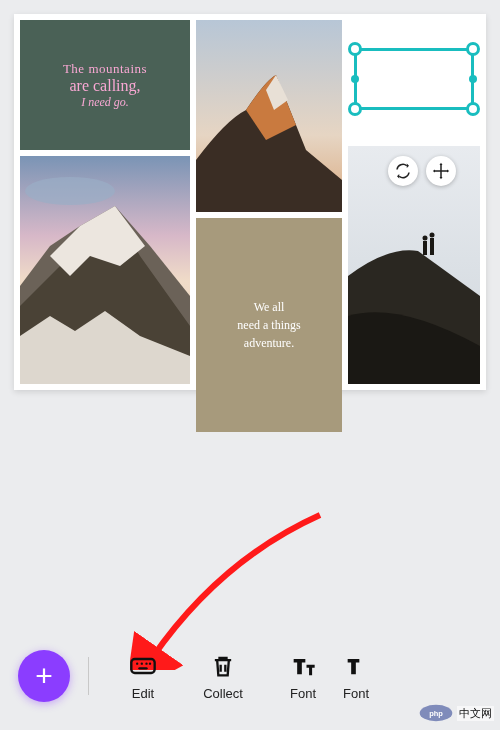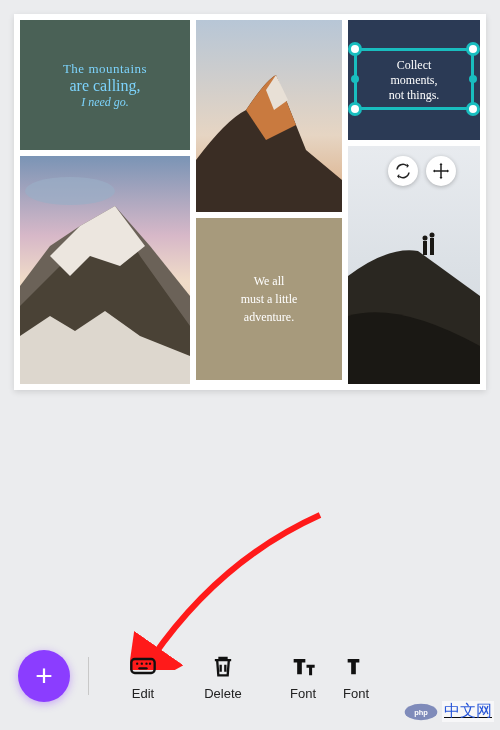--- a/index.html
+++ b/index.html
@@ -13,34 +13,34 @@
   }
   .canvas {
     position: absolute;
     left: 14px; top: 14px;
     width: 472px; height: 376px;
     background: #fff;
     box-shadow: 0 2px 6px rgba(0,0,0,0.12);
   }
   .pane { position: absolute; }
   
-  .p-green { left: 6px; top: 6px; width: 170px; height: 130px; background:#4a6156; color:#7dd3fc; display:flex; align-items:center; justify-content:center; text-align:center; padding:10px; }
+  .p-green { left: 6px; top: 6px; width: 170px; height: 130px; background:#4a6156; color:#f9a8d4; display:flex; align-items:center; justify-content:center; text-align:center; padding:10px; }
   .p-green .line1 { font-size:13px; letter-spacing:0.5px; }
   .p-green .line2 { font-size:16px; }
   .p-green .line3 { font-size:12px; font-style:italic; }
   
   .p-mtn { left: 182px; top: 6px; width: 146px; height: 192px; }
   
   .p-navy { left: 334px; top: 6px; width: 132px; height: 120px; background:#2b3a55; color:#fff; display:flex; align-items:center; justify-content:center; text-align:center; font-size:12px; }
   
   .p-hike { left: 334px; top: 132px; width: 132px; height: 238px; }
   
   .p-big { left: 6px; top: 142px; width: 170px; height: 228px; }
   
-  .p-taupe { left: 182px; top: 204px; width: 146px; height: 162px; background:#a79a7c; color:#fff; display:flex; align-items:center; justify-content:center; text-align:center; padding:10px; }
+  .p-taupe { left: 182px; top: 204px; width: 146px; height: 214px; background:#a79a7c; color:#fff; display:flex; align-items:center; justify-content:center; text-align:center; padding:10px; }
   .p-taupe div { font-size:12px; line-height:1.5; }
   .p-taupe .it { }
   
   .sel {
     position:absolute;
     left: 340px; top: 34px; width: 120px; height: 62px;
     border: 3px solid #19bdbf;
     pointer-events:none;
   }
   .sel .h { position:absolute; width:14px; height:14px; background:#fff; border:3px solid #19bdbf; border-radius:50%; }
@@ -63,23 +63,23 @@
   .arrow { position:absolute; left: 130px; top: 510px; width: 200px; height: 160px; pointer-events:none; }
   
   .toolbar { position:absolute; left:0; right:0; bottom:14px; height:80px; display:flex; align-items:center; }
   .fab { width:52px; height:52px; border-radius:50%; background:#8b3dff; color:#fff; display:flex; align-items:center; justify-content:center; font-size:30px; margin-left:18px; box-shadow:0 2px 8px rgba(139,61,255,.4); font-family:Arial,sans-serif; }
   .divider { width:1px; height:38px; background:#c8c8c8; margin:0 14px 0 18px; }
   .tbtn { display:flex; flex-direction:column; align-items:center; gap:6px; width:80px; font-family:-apple-system,Arial,sans-serif; }
   .tbtn .lbl { font-size:13px; color:#222; }
   .tbtn svg { width:28px; height:28px; }
   .tbtn.partial { width: 40px; overflow:hidden; align-items:flex-start; }
   
-  .wm { position:absolute; right:6px; bottom:8px; display:flex; align-items:center; gap:4px; opacity:.95;text-decoration:underline; }
+  .wm { position:absolute; right:6px; bottom:8px; display:flex; align-items:center; gap:4px; opacity:.95; }
   .wm svg { width:34px; height:18px; }
-  .wm span { font-family:Arial,sans-serif; font-size:16px; color:#1d4ed8; background:rgba(255,255,255,.6); padding:0 2px; }
+  .wm span { font-family:Arial,sans-serif; font-size:11px; color:#000000; background:rgba(255,255,255,.6); padding:0 2px; }
   
   svg.photofill { width:100%; height:100%; display:block; }
 </style>
 </head>
 <body>
 
 <div class="canvas">
 
   <div class="pane p-green">
     <div>
@@ -98,27 +98,20 @@
             <stop offset="1" stop-color="#d9a87d"></stop>
           </linearGradient>
         </defs>
       <rect width="146" height="192" fill="url(#sky1)"></rect>
       <path d="M0 192 L0 140 Q30 100 50 90 Q70 60 80 55 L110 130 L146 160 L146 192 Z" fill="#3a2d24"></path>
       <path d="M50 90 Q70 60 80 55 L100 105 L70 120 Z" fill="#c97a3f"></path>
       <path d="M70 70 L80 55 L92 80 L78 90 Z" fill="#e8e0d6"></path>
     </svg>
   </div>
 
-  <div class="pane p-navy">
-    <div>
-      <div>Collect</div>
-      <div>moments,</div>
-      <div>not things.</div>
-    </div>
-  </div>
 
   <div class="pane p-hike">
     <svg class="photofill" viewBox="0 0 132 238" preserveAspectRatio="none">
       <defs>
           <linearGradient id="sky2" x1="0" y1="0" x2="0" y2="1">
             <stop offset="0" stop-color="#e8ebef"></stop>
             <stop offset="1" stop-color="#cfd6dc"></stop>
           </linearGradient>
         </defs>
       <rect width="132" height="238" fill="url(#sky2)"></rect>
@@ -146,21 +139,21 @@
       <path d="M0 228 L0 130 L30 90 L60 70 L95 50 L130 90 L170 140 L170 228 Z" fill="#6b6258"></path>
       <path d="M0 228 L0 150 L40 110 L70 95 L95 55 L120 100 L170 170 L170 228 Z" fill="#4a4236"></path>
       <path d="M30 100 L60 70 L95 50 L125 90 L100 110 L70 100 L50 120 Z" fill="#ece6df"></path>
       <path d="M0 180 L30 160 L55 175 L85 155 L120 180 L170 200 L170 228 L0 228 Z" fill="#ddd7ce"></path>
     </svg>
   </div>
 
   <div class="pane p-taupe">
     <div>
       <div>We all</div>
-      <div>must a little</div>
+      <div>need a things</div>
       <div class="it">adventure.</div>
     </div>
   </div>
 
   <div class="sel">
     <span class="h h1"></span>
     <span class="h h2"></span>
     <span class="h h3"></span>
     <span class="h h4"></span>
     <span class="m m1"></span>
@@ -205,21 +198,21 @@
         <circle cx="18" cy="10" r="1" fill="#111"></circle>
         <rect x="8" y="13" width="8" height="2" rx="1" fill="#111"></rect>
       </svg>
     <span class="lbl">Edit</span>
   </div>
 
   <div class="tbtn">
     <svg viewBox="0 0 24 24">
         <path fill="none" stroke="#111" stroke-width="2" d="M5 7h14M9 7V5h6v2M7 7l1 13h8l1-13M10 11v6M14 11v6"></path>
       </svg>
-    <span class="lbl">Delete</span>
+    <span class="lbl">Collect</span>
   </div>
 
 
   <div class="tbtn">
     <svg viewBox="0 0 24 24">
         <path fill="#111" d="M4 6h10v3h-3v10h-4V9H4zM15 11h7v2.5h-2.2V20h-2.6v-6.5H15z"></path>
       </svg>
     <span class="lbl">Font</span>
   </div>
 

